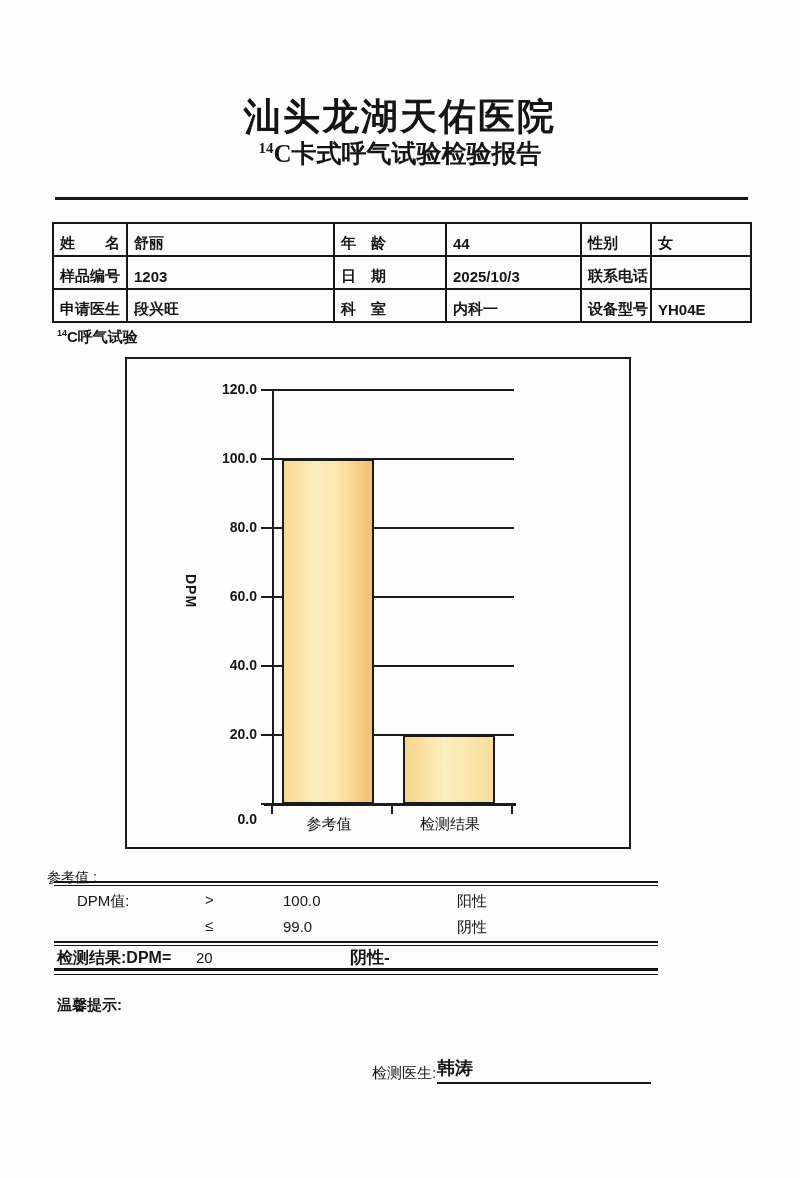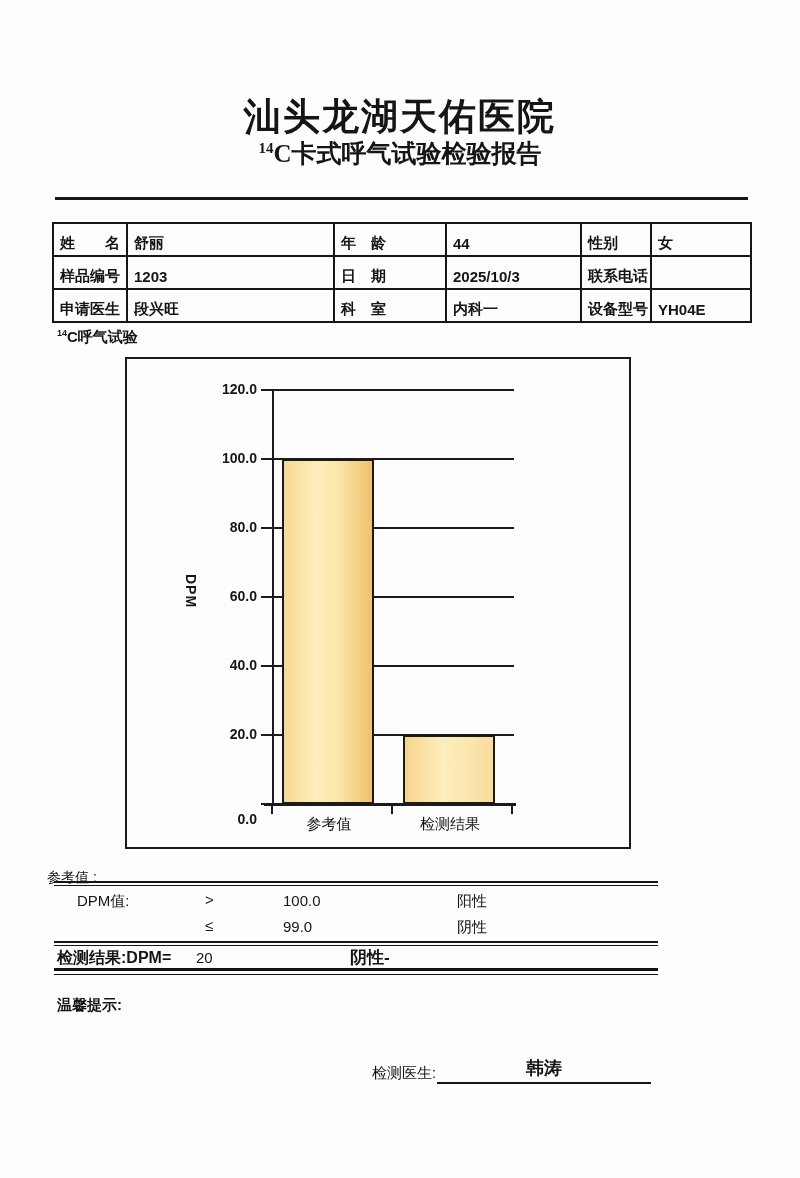--- a/index.html
+++ b/index.html
@@ -52,21 +52,21 @@
   .dbl-rule-heavy{left:54px;top:968px;width:604px;height:3px;border-top:3px solid #111;border-bottom:1.5px solid #111;}
   .ref-text{font-size:15px;white-space:nowrap;}
   .result-label{left:57px;top:948px;font-size:16px;font-weight:bold;}
   .result-value{left:196px;top:949px;font-size:15px;}
   .result-verdict{left:320px;top:946px;font-size:17px;font-weight:bold;padding-left:30px;}
   .tips-label{left:57px;top:983px;font-size:15px;font-weight:bold;margin-top:13px;}
 
   .doctor-label{left:372px;top:1064px;font-size:15px;font-weight:400;}
   .signature-line{
     left:437px;top:1054px;width:214px;height:28px;
-    border-bottom:2.5px solid #161616;text-align:center;
+    border-bottom:2.5px solid #161616;
     font-size:18px;font-weight:bold;line-height:28px;
   }
 </style>
 </head>
 <body>
 
 <div class="page">
 
   <div class="abs hospital-title">汕头龙湖天佑医院</div>
 

